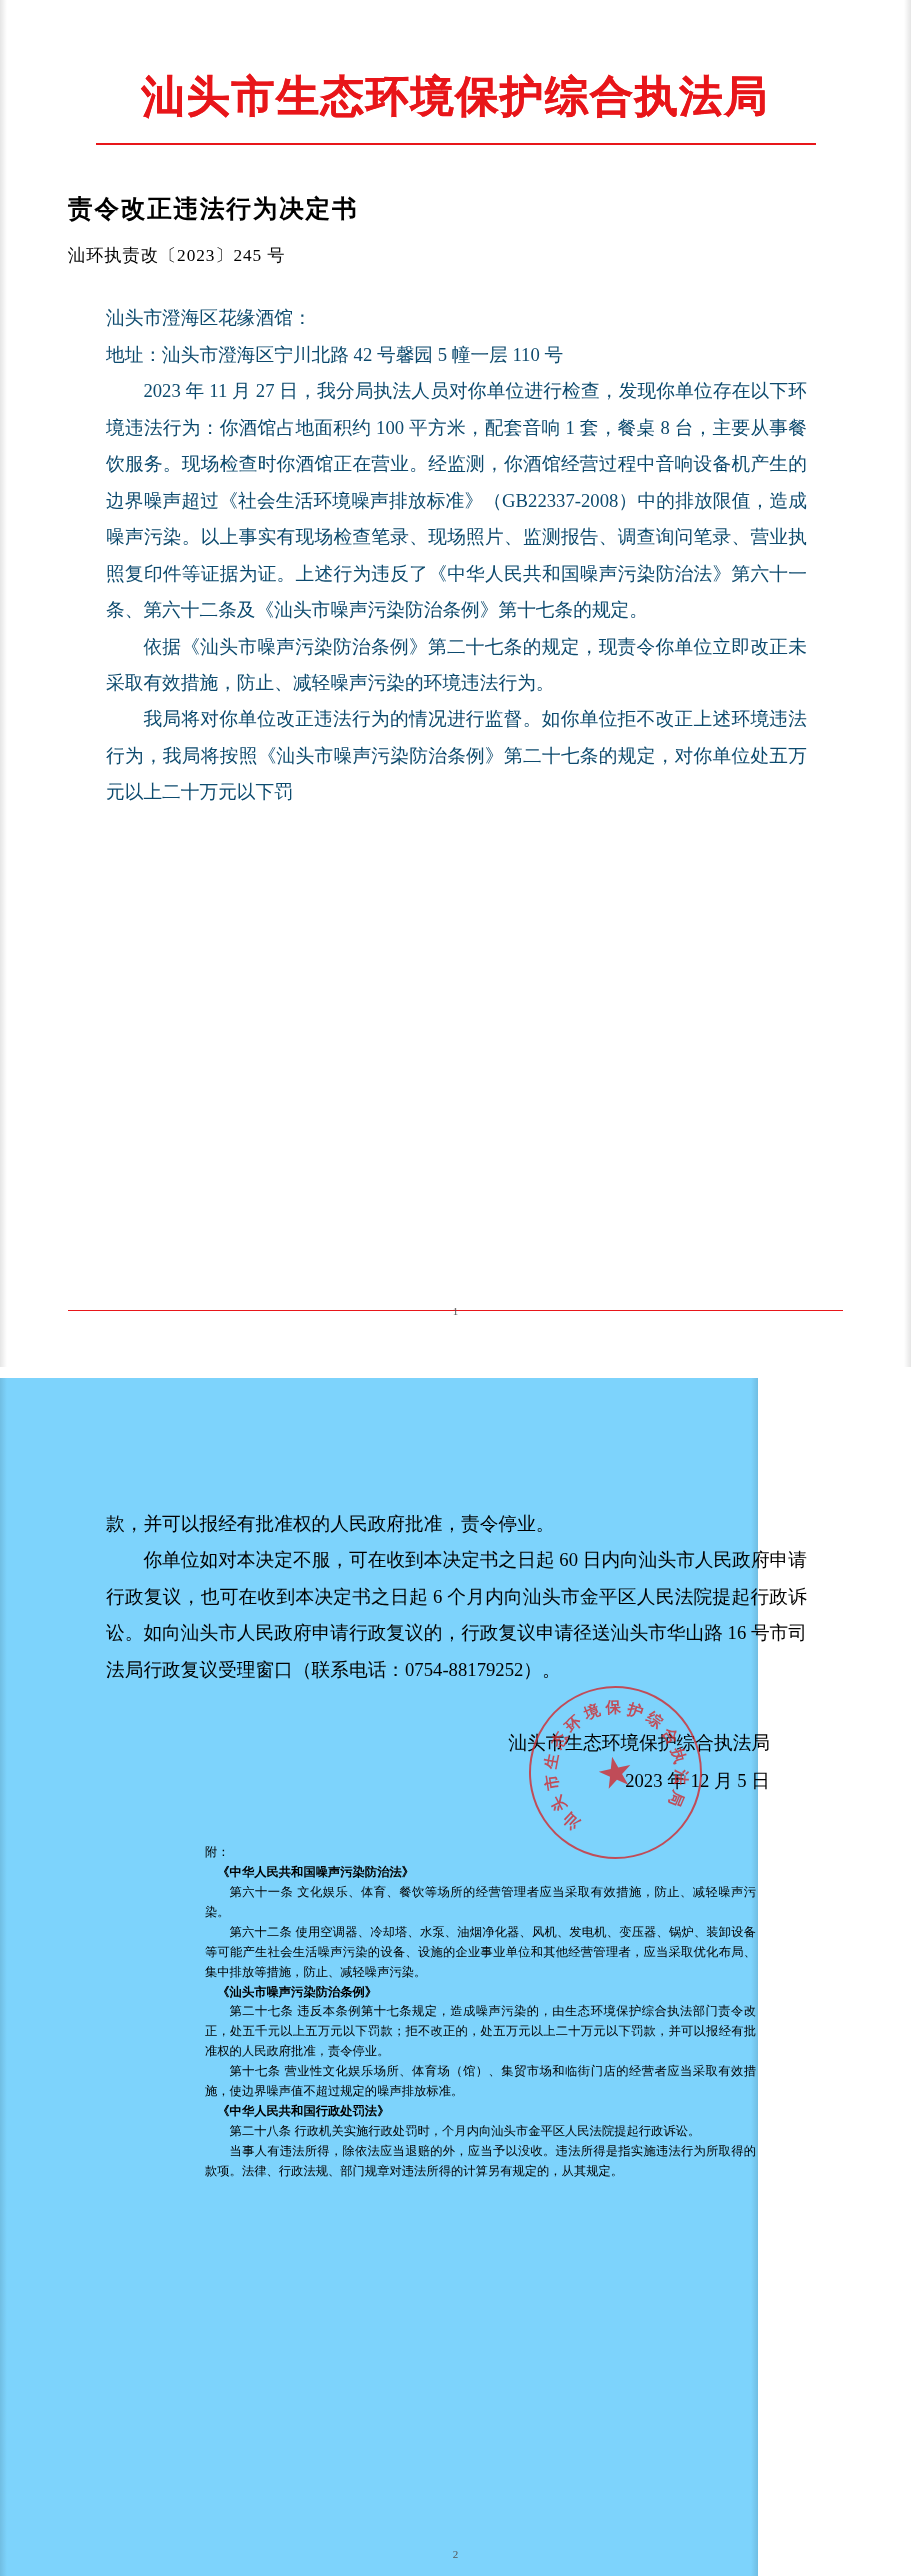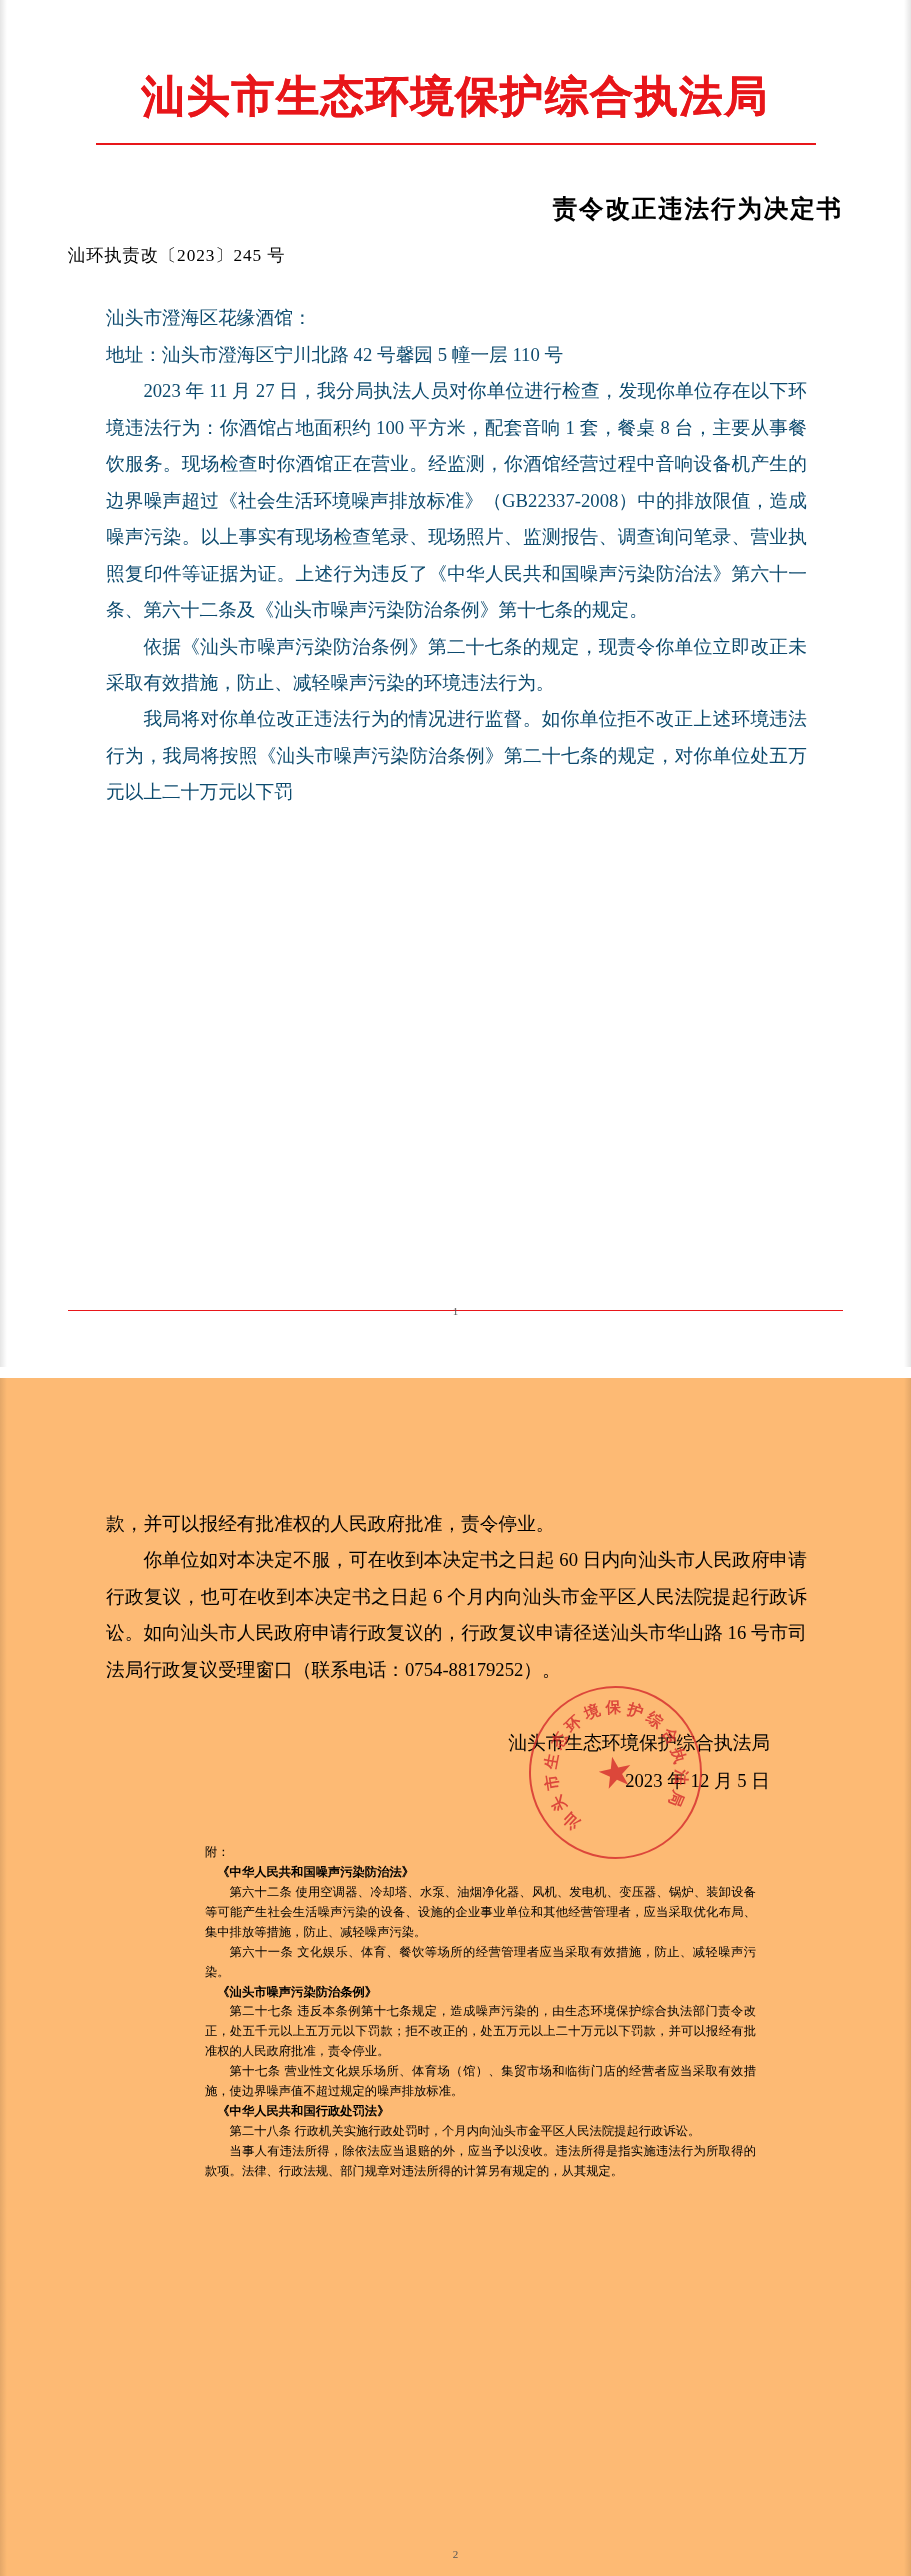--- a/index.html
+++ b/index.html
@@ -45,21 +45,21 @@
     -webkit-text-stroke: 0.5px #e8161a;
   }
   .red-rule {
     margin: 20px auto 0 auto;
     width: 720px;
     height: 2.7px;
     background: #e8161a;
   }
   .doc-title {
     margin-top: 47px;
-    text-align: right;
+    text-align: left;
     font-size: 24.6px;
     font-weight: bold;
     letter-spacing: 1.8px;
     color: #000;
   }
   .doc-number {
     margin-top: 18px;
     text-align: left;
     font-size: 17.3px;
     letter-spacing: 0.9px;
@@ -93,23 +93,23 @@
     width: 911px;
     text-align: center;
     font-size: 11px;
     color: #555;
   }
   
   .sheet2 {
     position: absolute;
     left: 0;
     top: 1378px;
-    width: 911px;
+    width: 758px;
     height: 1198px;
-    background: #fdba74;
+    background: #7dd3fc;
   }
   .p2-inner {
     position: absolute;
     left: 68px;
     top: 0;
     width: 775px;
   }
   .p2-body {
     margin-top: 128px;
     padding: 0 36px 0 38px;
@@ -260,22 +260,22 @@
           <div class="star">★</div>
         </div>
         <div>汕头市生态环境保护综合执法局</div>
         <div>2023 年 12 月 5 日</div>
       </div>
 
       <div class="attach">
         <p>附：</p>
 
         <p class="law">《中华人民共和国噪声污染防治法》</p>
+        <p class="indent">第六十一条 文化娱乐、体育、餐饮等场所的经营管理者应当采取有效措施，防止、减轻噪声污染。</p>
         <p class="indent">第六十二条 使用空调器、冷却塔、水泵、油烟净化器、风机、发电机、变压器、锅炉、装卸设备等可能产生社会生活噪声污染的设备、设施的企业事业单位和其他经营管理者，应当采取优化布局、集中排放等措施，防止、减轻噪声污染。</p>
-        <p class="indent">第六十一条 文化娱乐、体育、餐饮等场所的经营管理者应当采取有效措施，防止、减轻噪声污染。</p>
 
         <p class="law">《汕头市噪声污染防治条例》</p>
         <p class="indent">第二十七条 违反本条例第十七条规定，造成噪声污染的，由生态环境保护综合执法部门责令改正，处五千元以上五万元以下罚款；拒不改正的，处五万元以上二十万元以下罚款，并可以报经有批准权的人民政府批准，责令停业。</p>
         <p class="indent">第十七条 营业性文化娱乐场所、体育场（馆）、集贸市场和临街门店的经营者应当采取有效措施，使边界噪声值不超过规定的噪声排放标准。</p>
 
         <p class="law">《中华人民共和国行政处罚法》</p>
         <p class="indent">第二十八条 行政机关实施行政处罚时，个月内向汕头市金平区人民法院提起行政诉讼。</p>
         <p class="indent">当事人有违法所得，除依法应当退赔的外，应当予以没收。违法所得是指实施违法行为所取得的款项。法律、行政法规、部门规章对违法所得的计算另有规定的，从其规定。</p>
       </div>
     </div>

